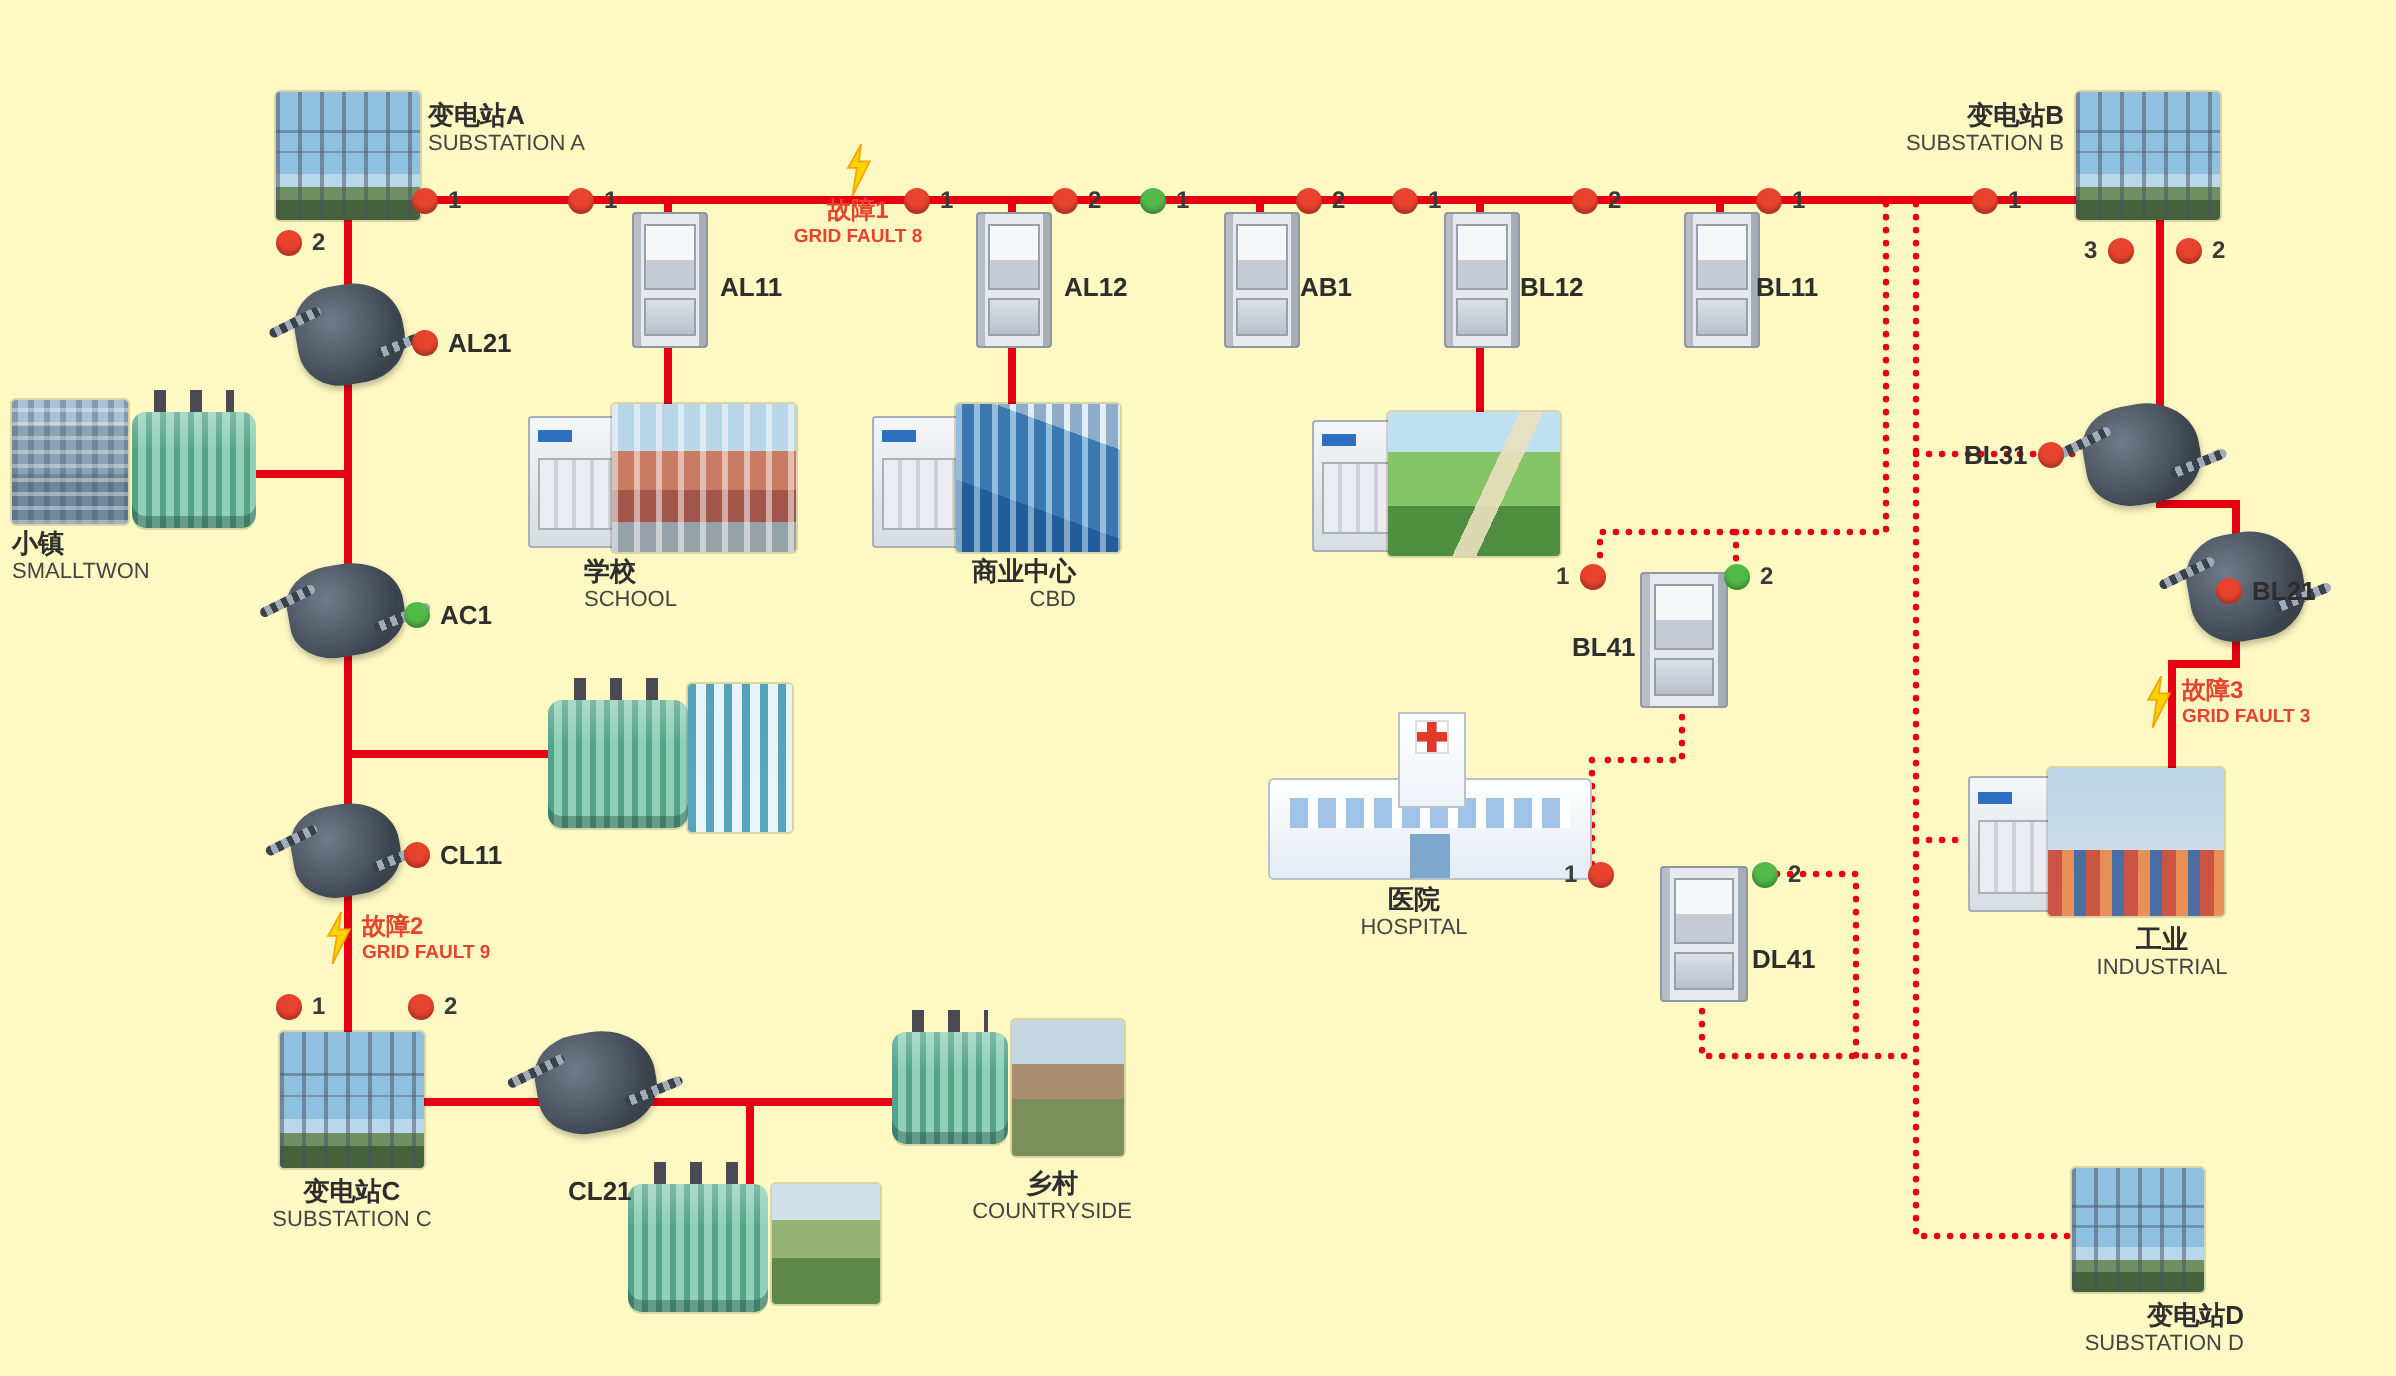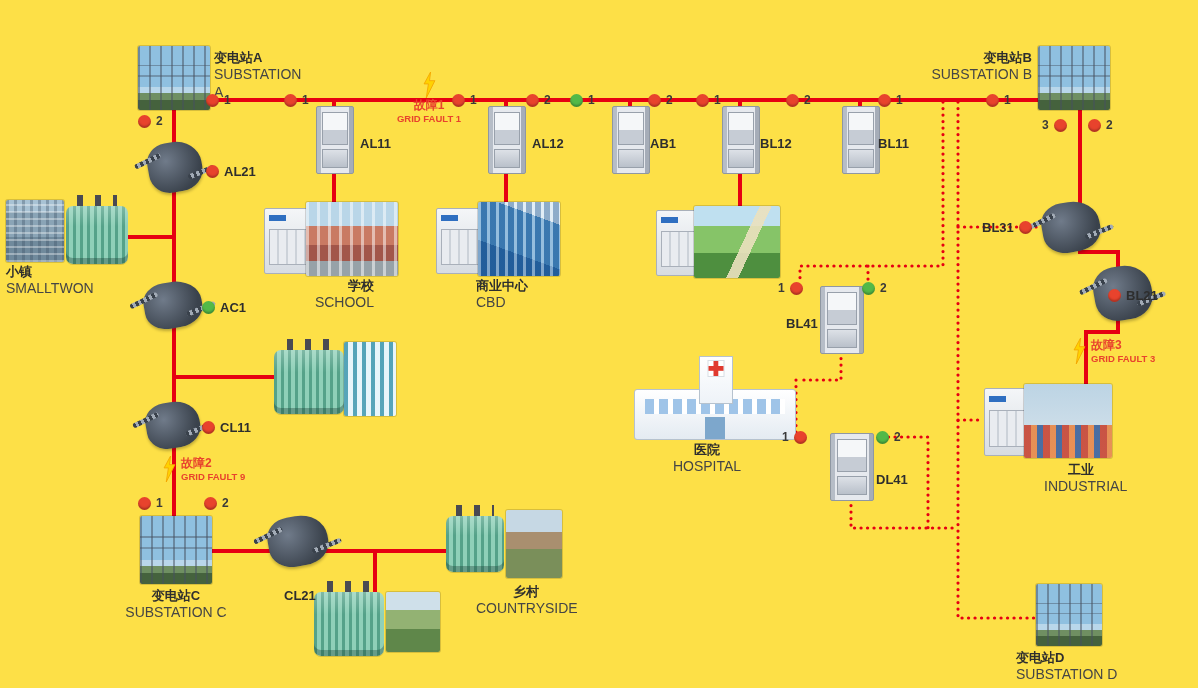--- a/index.html
+++ b/index.html
@@ -1,24 +1,24 @@
 <!DOCTYPE html>
 <html><head>
 <meta charset="utf-8">
 <style>
   html,body{margin:0;padding:0;background:#fff;}
-  .stage{position:relative;width:1198px;height:688px;background:#fde047;overflow:hidden;
+  .stage{position:relative;width:1198px;height:688px;background:#fef9c3;overflow:hidden;
          font-family:"Liberation Sans","DejaVu Sans",sans-serif;}
   .wires{position:absolute;left:0;top:0;z-index:1;}
   .w-solid{stroke:#e60012;stroke-width:4;fill:none;}
   .w-dot{stroke:#e60012;stroke-width:3.2;fill:none;stroke-dasharray:0.1 6.4;stroke-linecap:round;}
   .node{position:absolute;z-index:2;}
   .lbl{position:absolute;z-index:3;line-height:1.25;}
   .zh{font-size:13px;font-weight:bold;color:#2e2e2e;}
-  .en{font-size:14px;color:#454545;}
+  .en{font-size:11px;color:#454545;}
   .code-lbl{position:absolute;z-index:3;font-size:13px;font-weight:bold;color:#2e2e2e;}
   .dotg{position:absolute;z-index:4;display:flex;align-items:center;gap:5px;}
   .dotg.rev{flex-direction:row-reverse;}
   .dot{width:13px;height:13px;border-radius:50%;flex:0 0 auto;box-shadow:inset 0 -2px 2px rgba(0,0,0,.25);}
   .dot.red{background:#e8432d;}
   .dot.green{background:#53b948;}
   .num{font-size:12px;font-weight:bold;color:#3a3a3a;}
   .codetxt{font-size:13px;font-weight:bold;color:#2e2e2e;}
   .fault{position:absolute;z-index:4;display:flex;}
   .fault.v{flex-direction:column;align-items:center;text-align:center;}
@@ -183,33 +183,33 @@
     <div class="en">SUBSTATION A</div>
   </div>
   <div class="lbl" style="left:928px;top:50px;width:104px;text-align:right">
     <div class="zh">变电站B</div>
     <div class="en">SUBSTATION B</div>
   </div>
   <div class="lbl" style="left:122px;top:588px;width:108px;text-align:center">
     <div class="zh">变电站C</div>
     <div class="en">SUBSTATION C</div>
   </div>
-  <div class="lbl" style="left:1016px;top:650px;width:106px;text-align:left">
+  <div class="lbl" style="left:1016px;top:650px;width:106px;text-align:right">
     <div class="zh">变电站D</div>
     <div class="en">SUBSTATION D</div>
   </div>
   <div class="lbl" style="left:6px;top:264px;width:90px;text-align:left">
     <div class="zh">小镇</div>
     <div class="en">SMALLTWON</div>
   </div>
-  <div class="lbl" style="left:304px;top:278px;width:70px;text-align:right">
+  <div class="lbl" style="left:292px;top:278px;width:70px;text-align:left">
     <div class="zh">学校</div>
     <div class="en">SCHOOL</div>
   </div>
-  <div class="lbl" style="left:476px;top:278px;width:78px;text-align:left">
+  <div class="lbl" style="left:460px;top:278px;width:78px;text-align:right">
     <div class="zh">商业中心</div>
     <div class="en">CBD</div>
   </div>
   <div class="lbl" style="left:670px;top:442px;width:74px;text-align:center">
     <div class="zh">医院</div>
     <div class="en">HOSPITAL</div>
   </div>
   <div class="lbl" style="left:1044px;top:462px;width:74px;text-align:center">
     <div class="zh">工业</div>
     <div class="en">INDUSTRIAL</div>
@@ -324,21 +324,21 @@
   <div class="dotg" style="left:204px;top:496px">
     <span class="dot red"></span>
     <span class="num">2</span>
   </div>
 
   <div class="fault v" style="left:384px;top:72px;width:90px">
     <svg class="bolt" viewBox="0 0 12 24">
       <path d="M7 0 L1 11 H5 L3 24 L11 8 H6 Z" fill="#ffd200" stroke="#f5a500" stroke-width="0.8"></path>
     </svg>
     <div class="f-zh">故障1</div>
-    <div class="f-en">GRID FAULT 1</div>
+    <div class="f-en">GRID FAULT 8</div>
   </div>
   <div class="fault h" style="left:162px;top:456px">
     <svg class="bolt" viewBox="0 0 12 24">
       <path d="M7 0 L1 11 H5 L3 24 L11 8 H6 Z" fill="#ffd200" stroke="#f5a500" stroke-width="0.8"></path>
     </svg>
     <div>
       <div class="f-zh">故障2</div>
       <div class="f-en">GRID FAULT 9</div>
     </div>
   </div>

